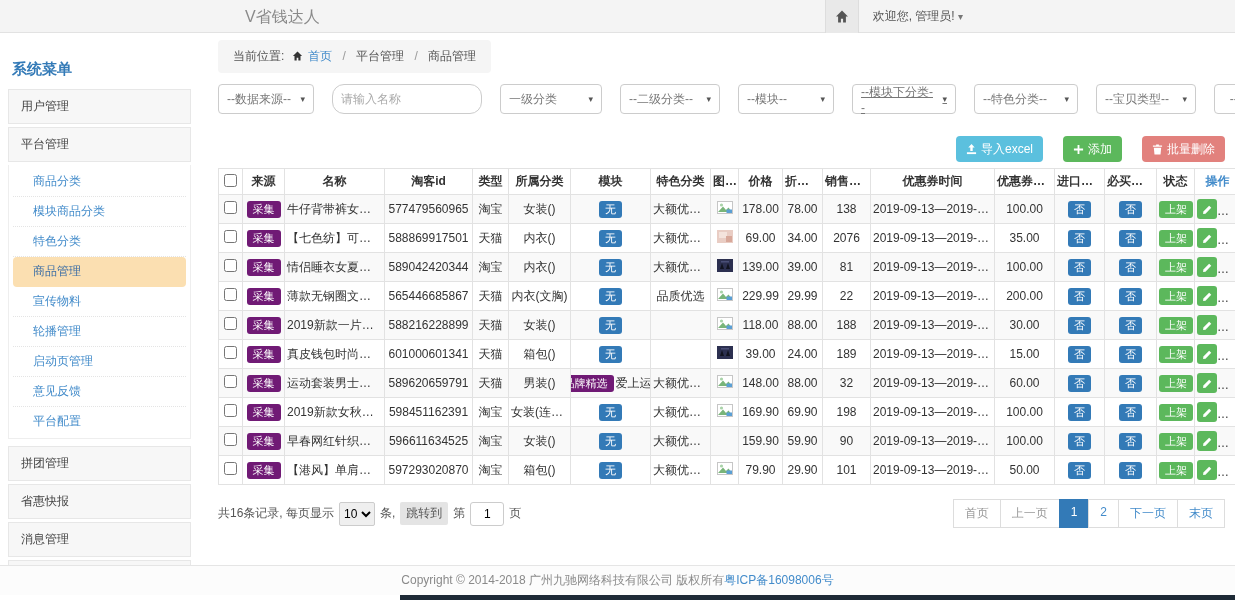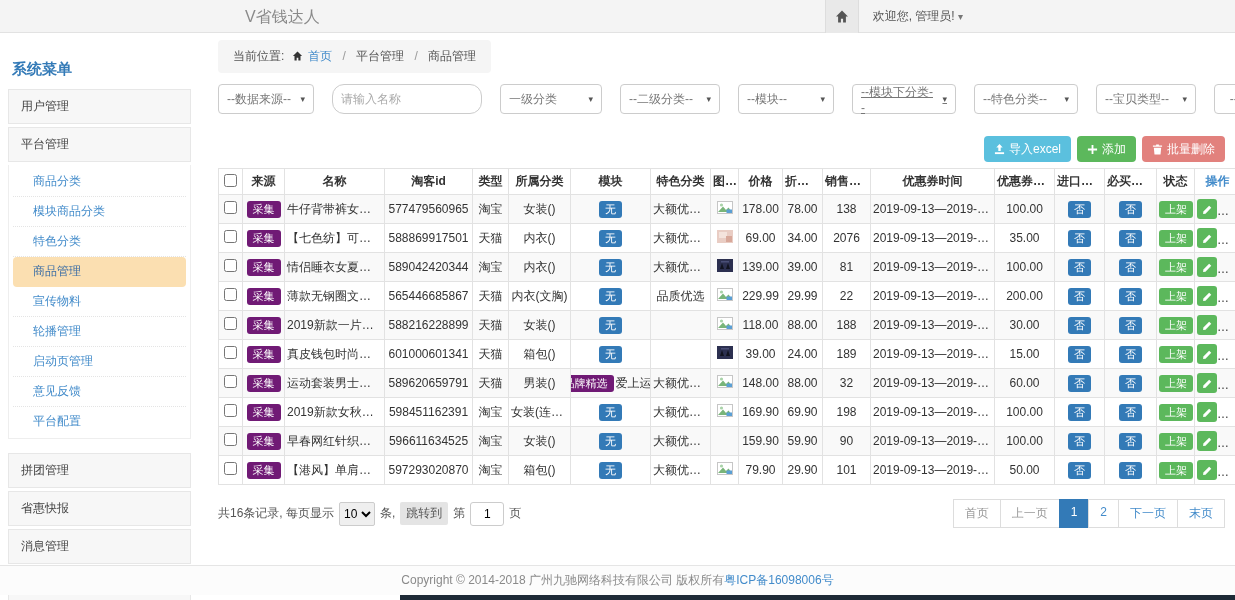--- a/index.html
+++ b/index.html
@@ -12,21 +12,21 @@
   .home-box { width:34px; height:33px; background:#e9e9e9; border-left:1px solid #ddd;
     border-right:1px solid #ddd; display:flex; align-items:center; justify-content:center; cursor:pointer; }
   .welcome { color:#555; margin-left:14px; cursor:pointer; }
   .welcome .caret { color:#777; font-size:10px; }
 
   
   .sidebar { position:absolute; left:8px; top:48px; width:183px; }
   .side-title { color:#337ab7; font-weight:bold; font-size:15px; padding:12px 4px 10px 4px; }
   .side-section { background:#f7f7f7; border:1px solid #e7e7e7; color:#444;
     padding:8px 12px; margin-bottom:3px; cursor:pointer; }
-  .side-sub { background:#fff; border:1px solid #eee; border-top:none; margin-bottom:14px; padding:2px 0; }
+  .side-sub { background:#fff; border:1px solid #eee; border-top:none; margin-bottom:7px; padding:2px 0; }
   .side-link { color:#428bca; padding:6px 6px 6px 20px; border-bottom:1px dotted #e4e4e4;
     cursor:pointer; margin:0 4px; }
   .side-link:last-child { border-bottom:none; }
   .side-link.active { background:#fbdfb1; border-radius:4px; border-bottom:1px solid transparent; color:#3c6ea5; }
 
   
   .main { position:absolute; left:218px; top:40px; width:1007px; }
   .breadcrumb { display:inline-block; background:#f5f5f5; border-radius:4px;
     padding:8px 15px; color:#555; margin-bottom:11px; }
   .breadcrumb .bc-home { color:#333; margin:0 2px 0 4px; }
@@ -39,21 +39,21 @@
     padding:0 8px; cursor:pointer; flex:0 0 auto; }
   .f-select .caret { color:#555; font-size:9px; margin-left:6px; }
   .f-input { height:30px; width:150px; border:1px solid #ccc; border-radius:12px; padding:0 8px;
     color:#333; font-family:inherit; font-size:12px; }
   .f-input::placeholder { color:#aaa; }
   .btn { height:30px; border:none; border-radius:4px; color:#fff; font-size:12px;
     display:inline-flex; align-items:center; gap:4px; padding:0 12px; cursor:pointer;
     font-family:inherit; }
   .btn-query { background:#337ab7; }
 
-  .toolbar { display:flex; justify-content:flex-end; gap:6px; margin-bottom:6px; }
+  .toolbar { display:flex; justify-content:flex-end; gap:20px; margin-bottom:6px; }
   .btn-sm { height:26px; padding:0 10px; border-radius:4px; }
   .btn-import { background:#5bc0de; }
   .btn-add { background:#5cb85c; }
   .btn-batchdel { background:#e2817d; }
 
   table.grid { width:100%; border-collapse:collapse; table-layout:fixed; }
   .grid th, .grid td { border:1px solid #e2e2e2; padding:4px 2px; text-align:center;
     overflow:hidden; white-space:nowrap; text-overflow:ellipsis; height:26px; }
   .grid th { font-weight:bold; color:#333; background:#fff; }
   .grid th.op-head { color:#428bca; }

